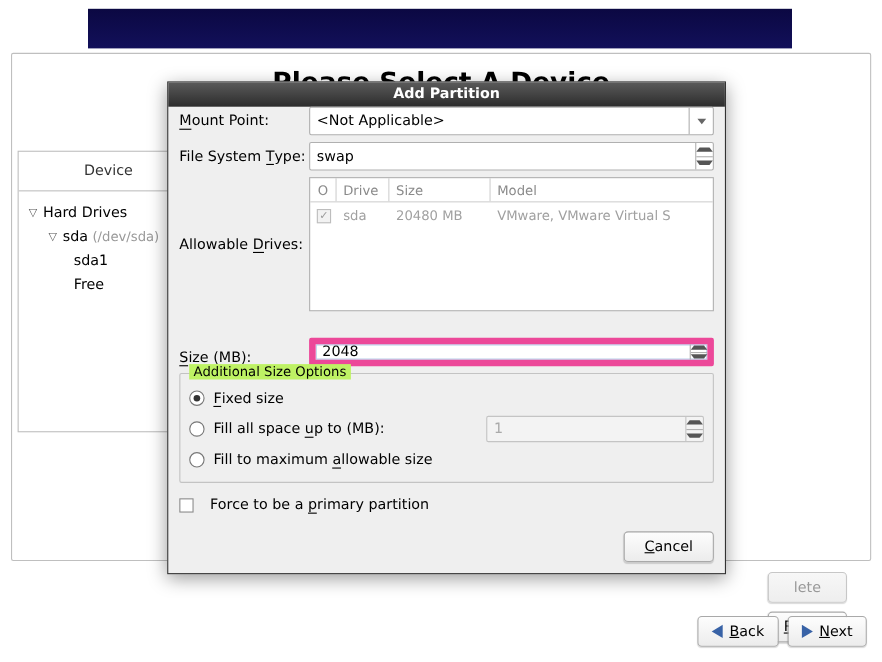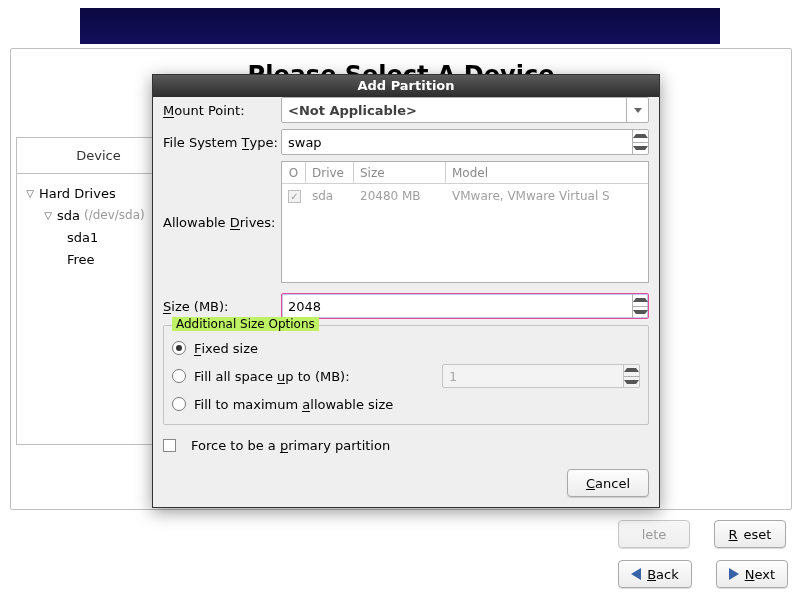--- a/index.html
+++ b/index.html
@@ -33,61 +33,60 @@
     top: 12px; left: 0; width: 100%;
     text-align: center;
     font-size: 24px;
     font-weight: bold;
     color: #000;
   }
   .tree-panel {
     position: absolute;
     top: 88px; left: 5px;
     width: 165px;
-    height: 308px;
+    height: 256px;
     border: 1px solid #bfbfbf;
   }
   .tree-header {
     height: 36px;
     line-height: 36px;
     text-align: center;
     border-bottom: 1px solid #bfbfbf;
     color: #333;
   }
   .tree-body { padding: 8px 6px; }
   .tree-row { display: flex; align-items: center; height: 22px; }
   .indent0 { padding-left: 2px; }
   .indent1 { padding-left: 20px; }
   .indent2 { padding-left: 44px; }
   .tri { width:10px; text-align:center; color:#555; font-size:10px; margin-right:4px;}
   .devpath { color:#999; font-size:12px; margin-left:4px;}
   .btns-right {
     position: absolute;
-    right: 16px; top: 520px;
-    display: flex; gap: 8px;
+    right: 32px; top: 520px;
+    display: flex; gap: 8px; flex-direction: column;
   }
   .btns-nav {
     position: absolute;
     right: 14px; top: 560px;
     display: flex; gap: 8px;
   }
   .btn {
     height: 28px;
     min-width: 72px;
     padding: 0 12px;
     border: 1px solid #a9a9a9;
     border-radius: 4px;
     background: linear-gradient(#fdfdfd,#ececec);
     box-shadow: 0 1px 1px rgba(0,0,0,0.15);
     display: inline-flex;
     align-items: center;
     justify-content: center;
     gap: 6px;
     cursor: pointer;
-    margin-left: 16px;
   }
   .btn-disabled {
     color: #999;
     background: linear-gradient(#f7f7f7,#eee);
     border-color: #c7c7c7;
     cursor: default;
   }
   .u { text-decoration: underline; }
   .arrow-left, .arrow-right {
     width:0;height:0;border-top:6px solid transparent;border-bottom:6px solid transparent;
@@ -119,21 +118,21 @@
   }
   .form-label { width: 118px; color:#000;}
   .m-underline { border-bottom:1px solid #000; display:inline-block; line-height:1;}
   .mount-select {
     flex:1; height:26px;
     border:1px solid #b0b0b0; border-radius:2px;
     background:#fff;
     display:flex; align-items:center;
     position: relative;
   }
-  .mount-select-text { padding-left:6px; color:#404040; flex:1;font-weight:bold;}
+  .mount-select-text { padding-left:6px; color:#000000; flex:1;}
   .mount-drop {
     width:22px;height:100%;border-left:1px solid #b0b0b0;
     display:flex;align-items:center;justify-content:center;color:#666;
   }
   .chev { width:0;height:0;border-left:4px solid transparent;border-right:4px solid transparent;border-top:5px solid #666;}
   .fs-select {
     flex:1; height:26px;
     border:1px solid #b0b0b0; border-radius:2px;
     background:#fff;
     display:flex; align-items:center; position:relative;
@@ -165,21 +164,21 @@
     color:#a0a0a0; font-size:12px;
   }
   .drives-row > div { padding:0 6px; }
   .chkcell{width:24px;justify-content:center;}
   .drvcell{width:48px;}
   .sizcell{width:92px;}
   .modcell{flex:1;}
   .chkbox{width:13px;height:13px;border:1px solid #bdbdbd;background:#f2f2f2;display:flex;align-items:center;justify-content:center;font-size:10px;color:#9a9a9a;}
   .size-input {
     flex:1; height:26px; display:flex;
-    border:1px solid #ec4899; border-radius:2px; background:#fff;
+    border:6px solid #ec4899; border-radius:2px; background:#fff;
     box-shadow:0 0 0 1px #b7cdea inset;
   }
   .size-input input{
     flex:1;border:none;outline:none;padding:0 6px;font:inherit;background:transparent;
   }
   .group-frame{
     border:1px solid #c3c3c3; border-radius:2px;
     margin-top:4px; padding:8px 8px 6px 8px;
     position:relative;
   }
@@ -293,21 +292,21 @@
           <div class="chkcell">
               <div class="chkbox">✓</div>
             </div>
           <div class="drvcell">sda</div>
           <div class="sizcell">20480 MB</div>
           <div class="modcell">VMware, VMware Virtual S</div>
         </div>
       </div>
     </div>
 
-    <div class="form-row" style="margin-top:10px;">
+    <div class="form-row" style="margin-top:24px;align-items:flex-end;">
       <div class="form-label"><span class="m-underline">S</span><span>ize (MB):</span></div>
       <div class="size-input">
         <input type="text" value="2048" style="">
         <div class="spin-btns">
           <div>
               <div class="sup"></div>
             </div>
           <div class="sep">
               <div class="sdn"></div>
             </div>

